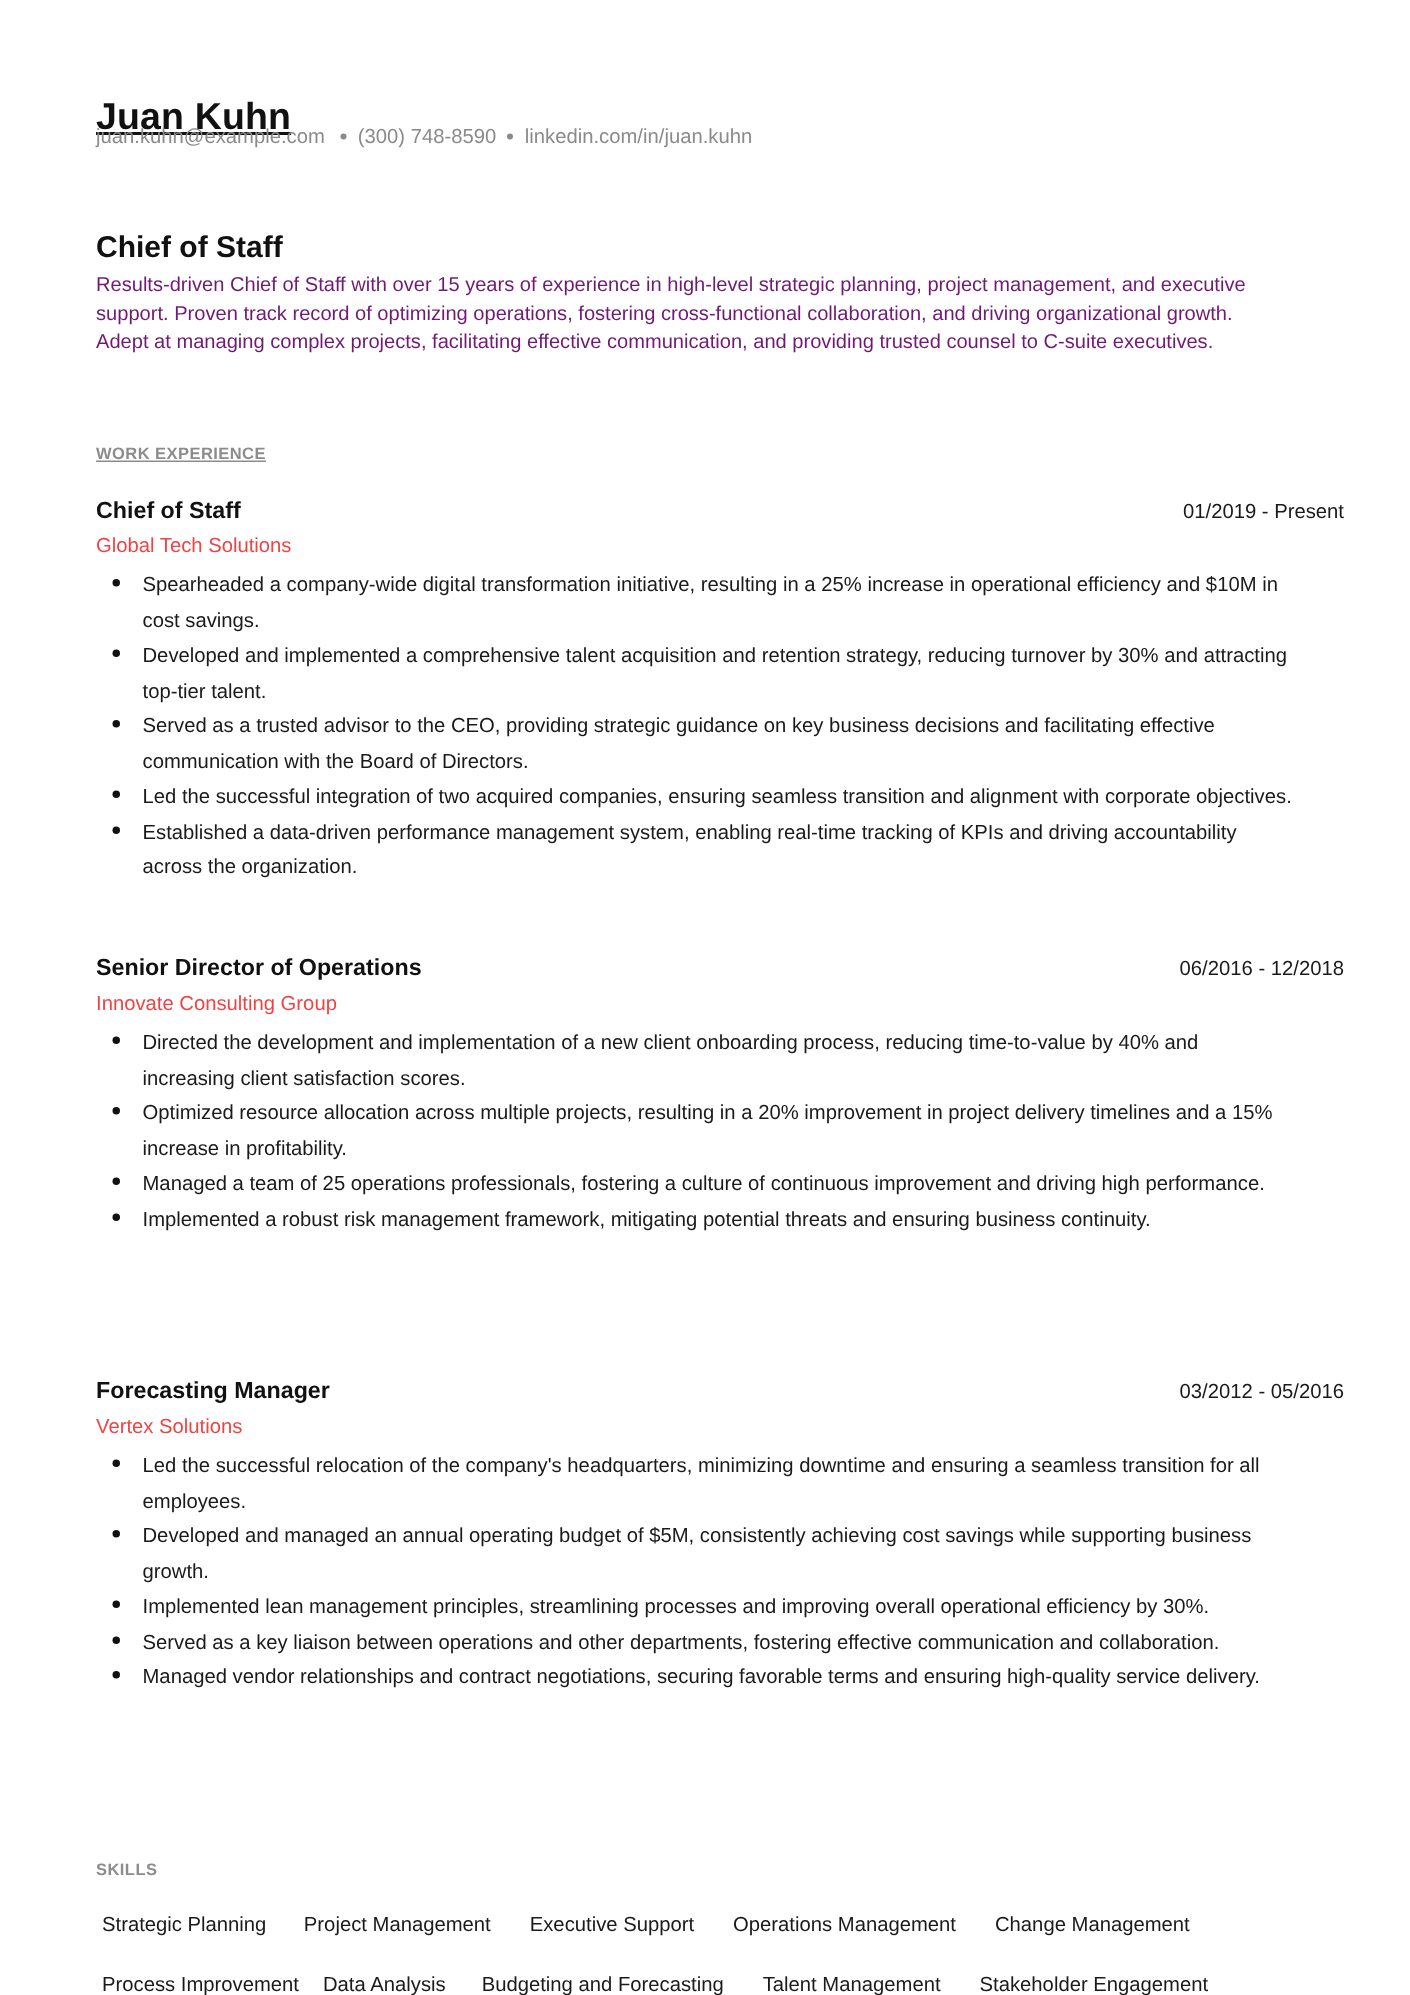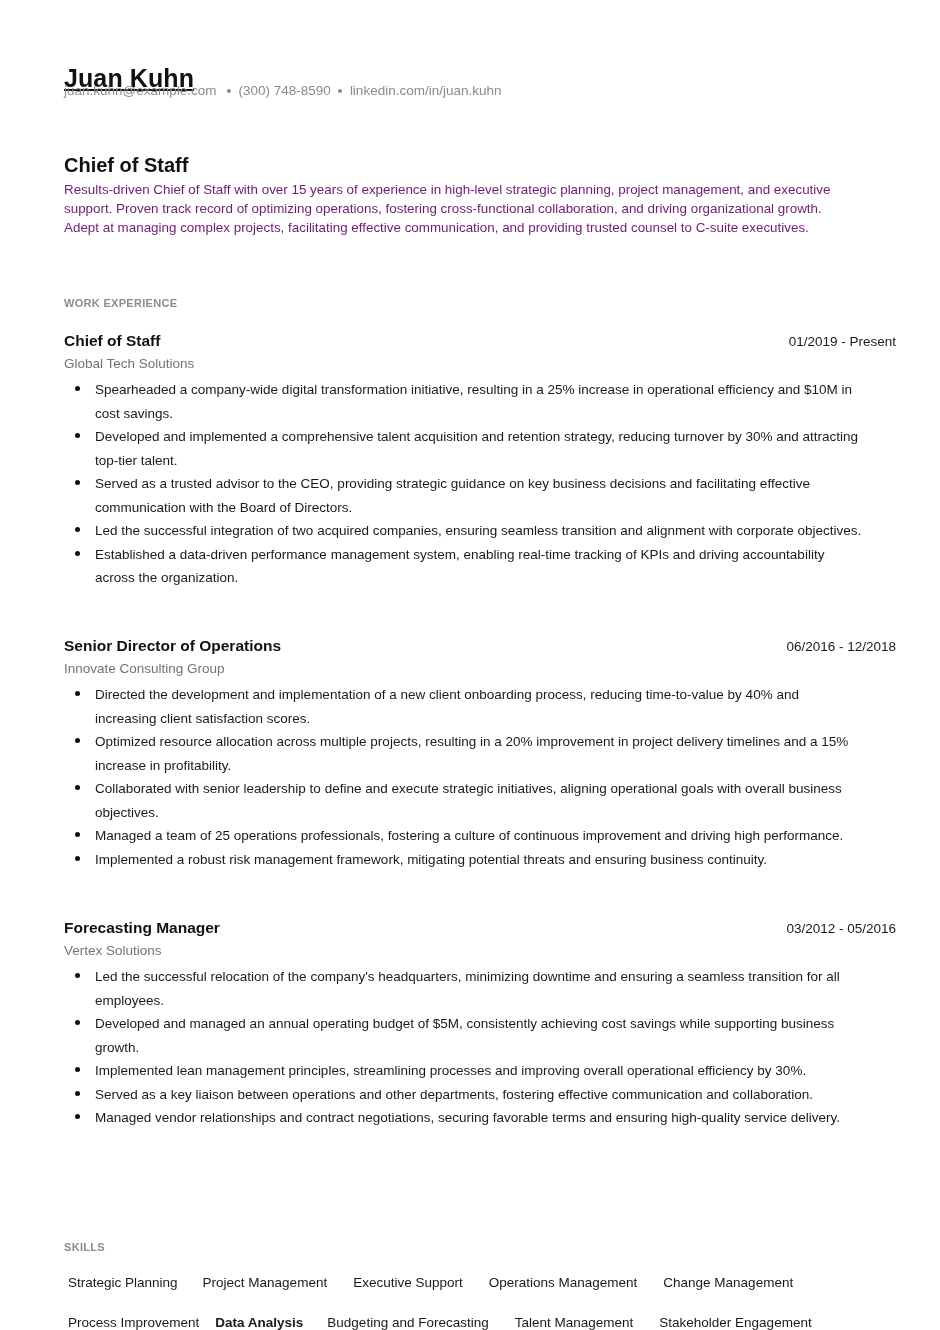--- a/index.html
+++ b/index.html
@@ -14,21 +14,21 @@
 
     .title { position: absolute; top: 154px; left: 0; font-size: 20px; font-weight: 700; color: #111; }
     .summary { position: absolute; top: 180px; left: 0; width: 790px; font-size: 13.4px; line-height: 19.2px; color: #701a75; }
 
     .section-label { position: absolute; left: 0; font-size: 11px; font-weight: 700; color: #8c8c8c; letter-spacing: 0.3px; }
 
     .job { position: absolute; left: 0; width: 832px; }
     .job-head { display: flex; justify-content: space-between; align-items: baseline; height: 22px; }
     .job-title { font-size: 15.5px; font-weight: 700; color: #111; }
     .job-dates { font-size: 13.5px; color: #1a1a1a; }
-    .job-company { font-size: 13.5px; color: #737373; margin-top: 0px; height: 22px; line-height: 20px; }
+    .job-company { font-size: 13.5px; color: #ef4444; margin-top: 0px; height: 22px; line-height: 20px; }
     .bullets { list-style: none; margin-top: 2px; }
     .bullets li { position: relative; padding-left: 31px; font-size: 13.5px; line-height: 23.5px; color: #1a1a1a; width: 800px; }
     .bullets li .dot { position: absolute; left: 11px; top: 8px; width: 5px; height: 5px; border-radius: 50%; background: #111; }
 
     .skills { position: absolute; left: 0; top: 1271px; width: 840px; }
     .skill-row { display: flex; height: 40px; align-items: center; }
     .skill { font-size: 13.5px; color: #1a1a1a; padding: 0 4px; margin-right: 18px; white-space: nowrap; }
   </style>
 </head>
 <body>
@@ -41,21 +41,21 @@
     <span>juan.kuhn@example.com</span>
     <span class="sep"></span>
     <span>(300) 748-8590</span>
     <span class="sep sep2"></span>
     <span>linkedin.com/in/juan.kuhn</span>
   </div>
 
   <div class="title">Chief of Staff</div>
   <div class="summary">Results-driven Chief of Staff with over 15 years of experience in high-level strategic planning, project management, and executive support. Proven track record of optimizing operations, fostering cross-functional collaboration, and driving organizational growth. Adept at managing complex projects, facilitating effective communication, and providing trusted counsel to C-suite executives.</div>
 
-  <div class="section-label" style="top:297px;">WORK EXPERIENCE</div>
+  <div class="section-label" style="top:297px;text-decoration:underline;">WORK EXPERIENCE</div>
 
   <div class="job" style="top:332px;">
     <div class="job-head">
       <span class="job-title">Chief of Staff</span>
       <span class="job-dates">01/2019 - Present</span>
     </div>
     <div class="job-company">Global Tech Solutions</div>
     <ul class="bullets">
       <li><span class="dot"></span><span>Spearheaded a company-wide digital transformation initiative, resulting in a 25% increase in operational efficiency and $10M in cost savings.</span></li>
       <li><span class="dot"></span><span>Developed and implemented a comprehensive talent acquisition and retention strategy, reducing turnover by 30% and attracting top-tier talent.</span></li>
@@ -67,21 +67,20 @@
 
   <div class="job" style="top:637px;">
     <div class="job-head">
       <span class="job-title">Senior Director of Operations</span>
       <span class="job-dates">06/2016 - 12/2018</span>
     </div>
     <div class="job-company">Innovate Consulting Group</div>
     <ul class="bullets">
       <li><span class="dot"></span><span>Directed the development and implementation of a new client onboarding process, reducing time-to-value by 40% and increasing client satisfaction scores.</span></li>
       <li><span class="dot"></span><span>Optimized resource allocation across multiple projects, resulting in a 20% improvement in project delivery timelines and a 15% increase in profitability.</span></li>
-      <li><span class="dot"></span><span>Collaborated with senior leadership to define and execute strategic initiatives, aligning operational goals with overall business objectives.</span></li>
       <li><span class="dot"></span><span>Managed a team of 25 operations professionals, fostering a culture of continuous improvement and driving high performance.</span></li>
       <li><span class="dot"></span><span>Implemented a robust risk management framework, mitigating potential threats and ensuring business continuity.</span></li>
     </ul>
   </div>
 
   <div class="job" style="top:919px;">
     <div class="job-head">
       <span class="job-title">Forecasting Manager</span>
       <span class="job-dates">03/2012 - 05/2016</span>
     </div>
@@ -100,20 +99,20 @@
   <div class="skills" style="left:0;">
     <div class="skill-row" style="height:22px;margin-bottom:18px;">
       <span class="skill" style="margin-right:17px;">Strategic Planning</span>
       <span class="skill" style="margin-right:18px;">Project Management</span>
       <span class="skill" style="margin-right:18px;">Executive Support</span>
       <span class="skill" style="margin-right:18px;">Operations Management</span>
       <span class="skill">Change Management</span>
     </div>
     <div class="skill-row" style="height:22px;">
       <span class="skill" style="margin-right:8px;">Process Improvement</span>
-      <span class="skill" style="margin-right:16px;font-weight:bold;">Data Analysis</span>
+      <span class="skill" style="margin-right:16px;">Data Analysis</span>
       <span class="skill" style="margin-right:18px;">Budgeting and Forecasting</span>
       <span class="skill" style="margin-right:18px;">Talent Management</span>
       <span class="skill">Stakeholder Engagement</span>
     </div>
   </div>
 
 </div>
 
 </body></html>

